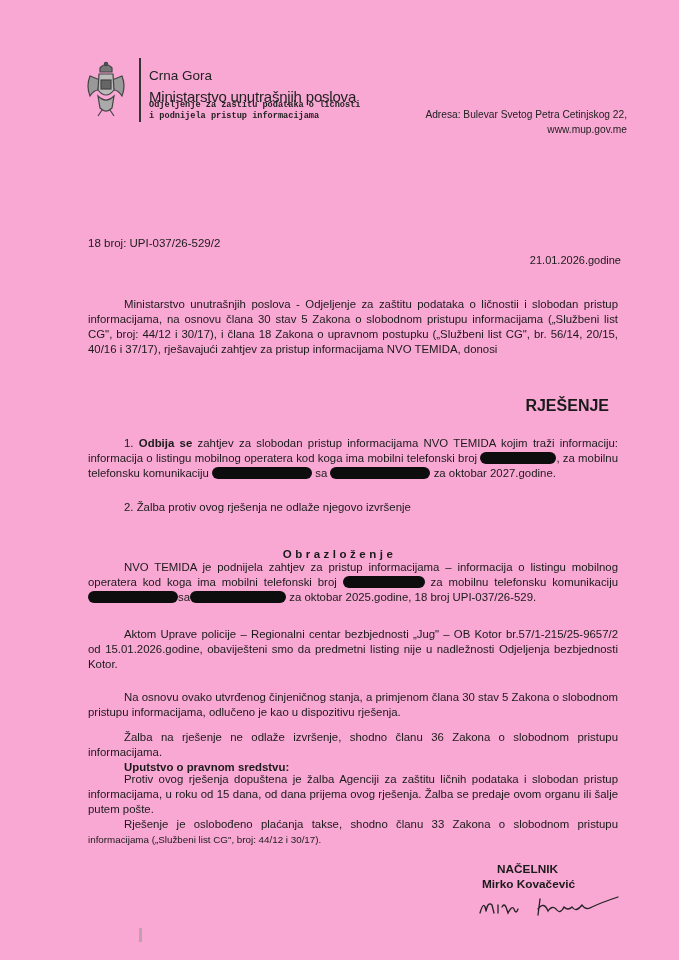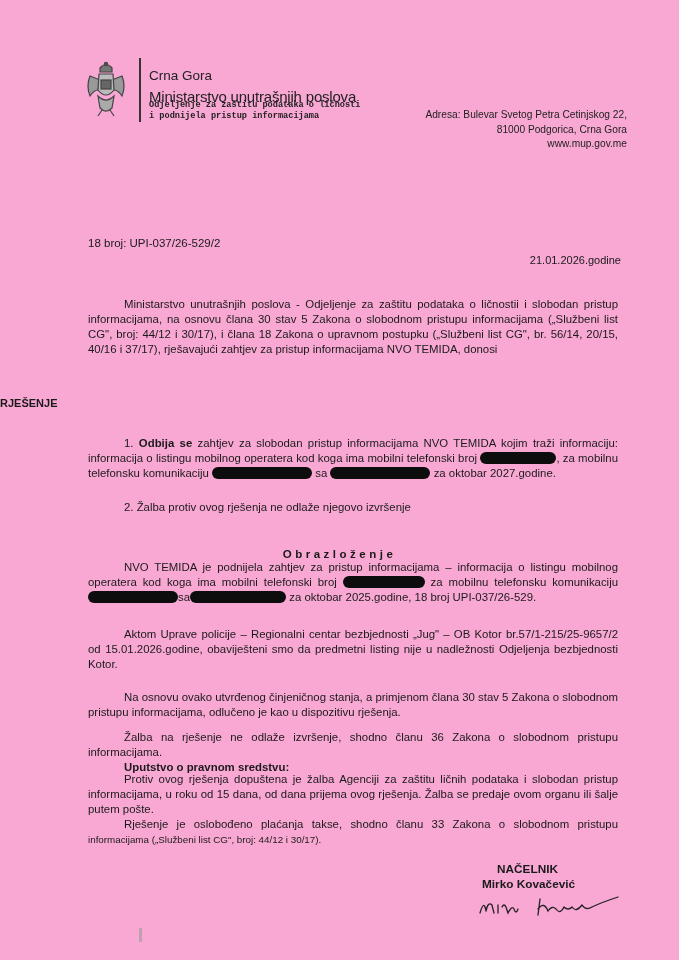--- a/index.html
+++ b/index.html
@@ -18,21 +18,21 @@
   .hdr-dept { position: absolute; left: 149px; top: 100px; font-family: Liberation Mono, monospace; font-weight: bold; font-size: 8.6px; line-height: 11px; color: #222; }
 
   .addr { position: absolute; right: 52px; top: 108px; text-align: right; font-size: 10.2px; line-height: 14.5px; color: #222; }
 
   .ref-no { position: absolute; left: 88px; top: 237px; font-size: 11.5px; }
   .ref-date { position: absolute; right: 58px; top: 254px; font-size: 11px; }
 
   .body-text { position: absolute; left: 88px; width: 530px; font-size: 11.4px; line-height: 15px; text-align: justify; }
   .indent { text-indent: 36px; }
   .p-intro { top: 297px; }
-  .title-main { position: absolute; left: 0; width: 609px; top: 397px; text-align: left; font-weight: bold; font-size: 11px; }
+  .title-main { position: absolute; left: 0; width: 609px; top: 397px; text-align: right; font-weight: bold; font-size: 16px; }
   .p-item1 { top: 436px; }
   .p-item2 { top: 500px; left: 124px; width: 480px; }
   .title-obr { position: absolute; left: 0; width: 679px; top: 548px; text-align: center; font-weight: bold; font-size: 11.5px; letter-spacing: 3.5px; }
   .p-obr1 { top: 560px; }
   .p-akt { top: 627px; }
   .p-osnov { top: 690px; }
   .p-zalba { top: 730px; }
   .p-uputstvo-h { top: 760px; left: 124px; font-weight: bold; }
   .p-protiv { top: 772px; }
   .p-takse { top: 817px; }
@@ -67,21 +67,20 @@
 
   <div class="hdr-country">Crna Gora</div>
   <div class="hdr-ministry">Ministarstvo unutrašnjih poslova</div>
   <div class="hdr-dept">
     <div>Odjeljenje za zaštitu podataka o ličnosti</div>
     <div>i podnijela pristup informacijama</div>
   </div>
 
   <div class="addr">
     <div>Adresa: Bulevar Svetog Petra Cetinjskog 22,</div>
-    <div>81000 Podgorica, Crna Gora</div>
     <div>www.mup.gov.me</div>
   </div>
 
   <div class="ref-no">18 broj: UPI-037/26-529/2</div>
   <div class="ref-date">21.01.2026.godine</div>
 
   <div class="body-text indent p-intro">Ministarstvo unutrašnjih poslova - Odjeljenje za zaštitu podataka o ličnostii i slobodan pristup informacijama, na osnovu člana 30 stav 5 Zakona o slobodnom pristupu informacijama („Službeni list CG", broj: 44/12 i 30/17), i člana 18 Zakona o upravnom postupku („Službeni list CG", br. 56/14, 20/15, 40/16 i 37/17), rješavajući zahtjev za pristup informacijama NVO TEMIDA, donosi</div>
 
   <div class="title-main">RJEŠENJE</div>
 

